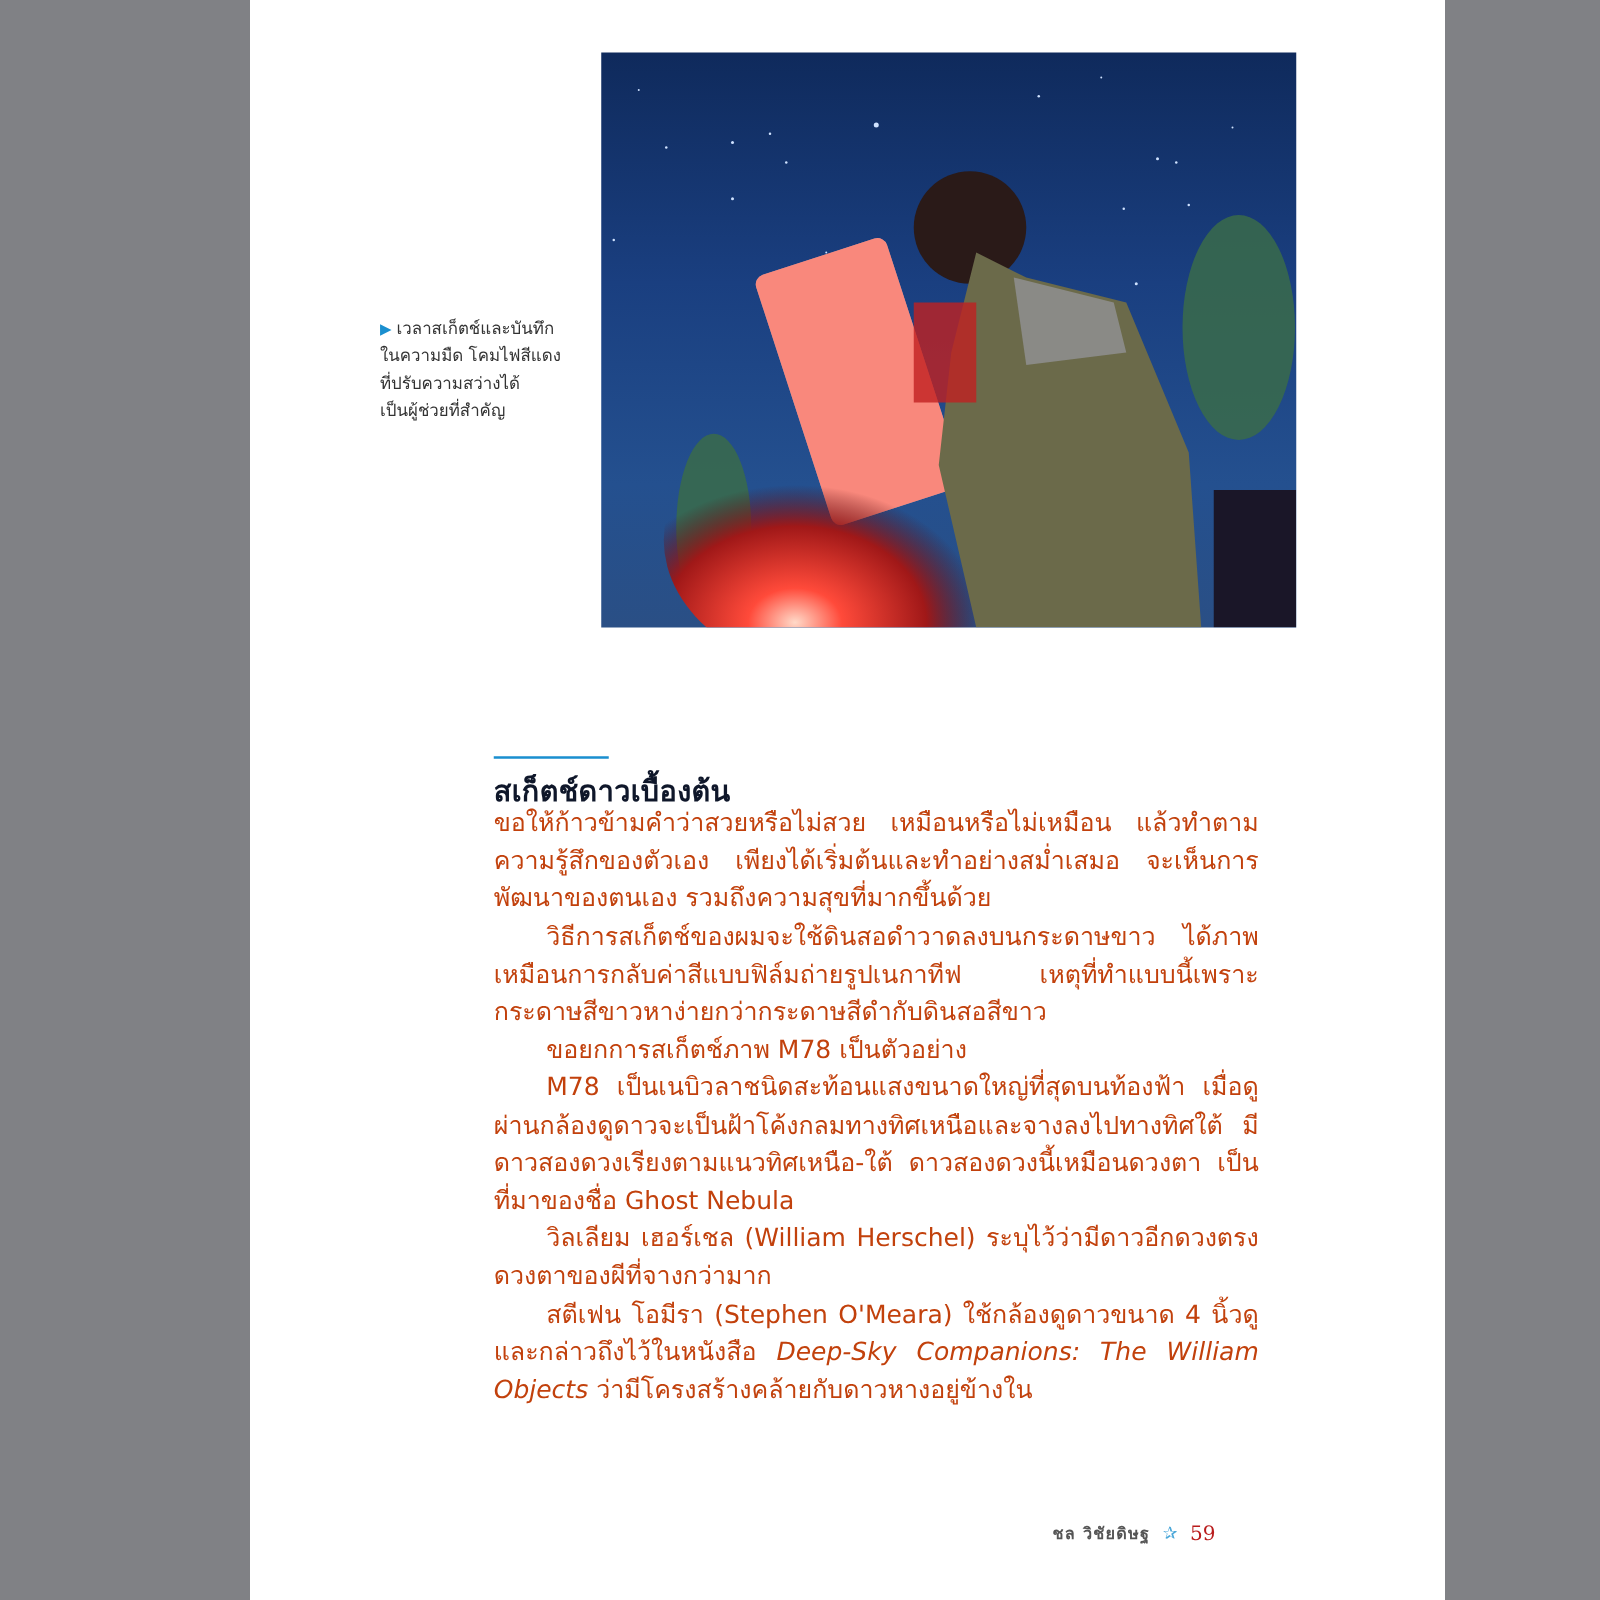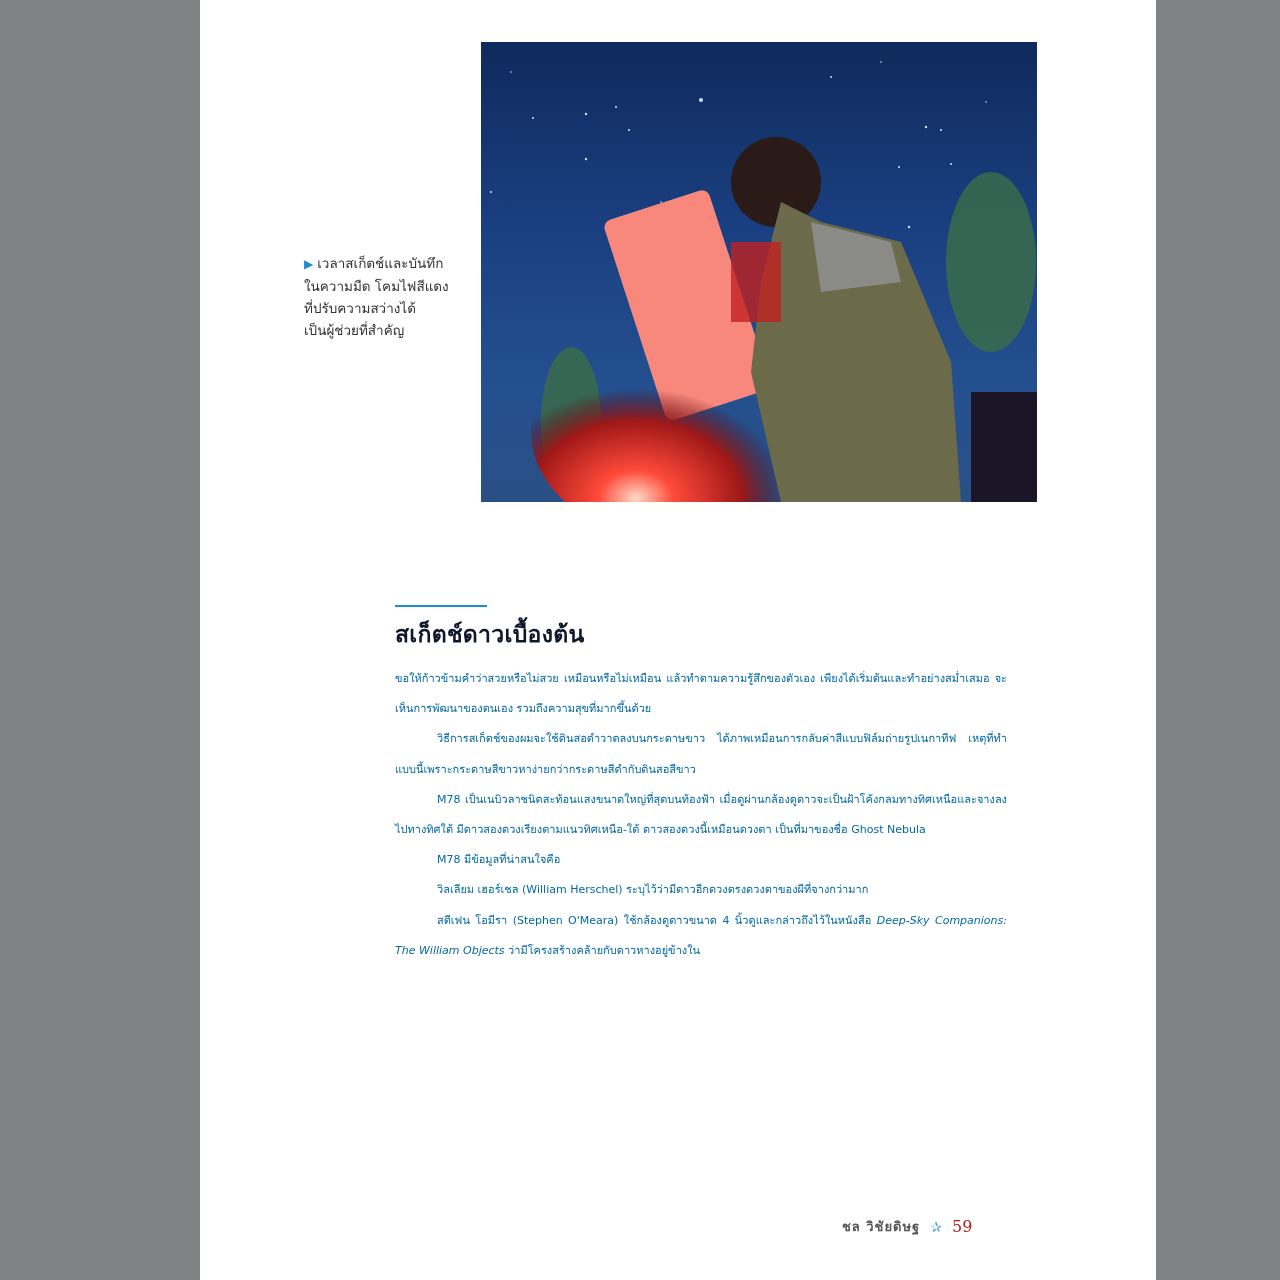--- a/index.html
+++ b/index.html
@@ -21,22 +21,22 @@
   }
   .caption .tri { color:#1a8fcf; font-size:12px; margin-right:4px; }
   .rule {
     position:absolute; left:195px; top:605px; width:92px; height:2px; background:#1a8fcf;
   }
   .heading {
     position:absolute; left:195px; top:614px; font-size:23px; font-weight:bold; color:#0f172a;
     line-height:40px; letter-spacing:0.3px;
   }
   .body {
-    position:absolute; left:195px; top:664px; width:612px;
-    font-size:11px; line-height:30.2px; color:#0369a1;
+    position:absolute; left:195px; top:643px; width:612px;
+    font-size:20px; line-height:30.2px; color:#c2410c;
   }
   .body p { margin:0; text-align:justify; text-align-last:left; }
   .body p.indent { text-indent:42px; }
   .body em { font-style:italic; }
   .footer {
     position:absolute; left:642px; top:1216px; font-size:14px; color:#555;
     display:flex; align-items:center; gap:10px;
   }
   .footer .author { font-family:"DejaVu Serif", serif; font-weight:bold; letter-spacing:1px; font-size:13px; }
   .footer .pnum { font-family:"DejaVu Serif", serif; font-size:16px; color:#b91c1c; }
@@ -106,22 +106,22 @@
     <div>ที่ปรับความสว่างได้</div>
     <div>เป็นผู้ช่วยที่สำคัญ</div>
   </div>
 
   <div class="rule"></div>
   <div class="heading">สเก็ตช์ดาวเบื้องต้น</div>
 
   <div class="body">
     <p>ขอให้ก้าวข้ามคำว่าสวยหรือไม่สวย เหมือนหรือไม่เหมือน แล้วทำตามความรู้สึกของตัวเอง เพียงได้เริ่มต้นและทำอย่างสม่ำเสมอ จะเห็นการพัฒนาของตนเอง รวมถึงความสุขที่มากขึ้นด้วย</p>
     <p class="indent">วิธีการสเก็ตช์ของผมจะใช้ดินสอดำวาดลงบนกระดาษขาว ได้ภาพเหมือนการกลับค่าสีแบบฟิล์มถ่ายรูปเนกาทีฟ  เหตุที่ทำแบบนี้เพราะกระดาษสีขาวหาง่ายกว่ากระดาษสีดำกับดินสอสีขาว</p>
+    <p class="indent">ขอยกการสเก็ตช์ภาพ M78 เป็นตัวอย่าง</p>
     <p class="indent">M78 เป็นเนบิวลาชนิดสะท้อนแสงขนาดใหญ่ที่สุดบนท้องฟ้า เมื่อดูผ่านกล้องดูดาวจะเป็นฝ้าโค้งกลมทางทิศเหนือและจางลงไปทางทิศใต้  มีดาวสองดวงเรียงตามแนวทิศเหนือ-ใต้ ดาวสองดวงนี้เหมือนดวงตา เป็นที่มาของชื่อ Ghost Nebula</p>
-    <p class="indent">M78 มีข้อมูลที่น่าสนใจคือ</p>
     <p class="indent">วิลเลียม เฮอร์เชล (William Herschel) ระบุไว้ว่ามีดาวอีกดวงตรงดวงตาของผีที่จางกว่ามาก</p>
     <p class="indent"><span>สตีเฟน โอมีรา (Stephen O'Meara) ใช้กล้องดูดาวขนาด 4 นิ้วดูและกล่าวถึงไว้ในหนังสือ </span><em>Deep-Sky Companions: The William Objects</em><span> ว่ามีโครงสร้างคล้ายกับดาวหางอยู่ข้างใน</span></p>
   </div>
 
   <div class="footer">
     <span class="author">ชล วิชัยดิษฐ</span>
     <span class="star">✰</span>
     <span class="pnum">59</span>
   </div>
 </div>

